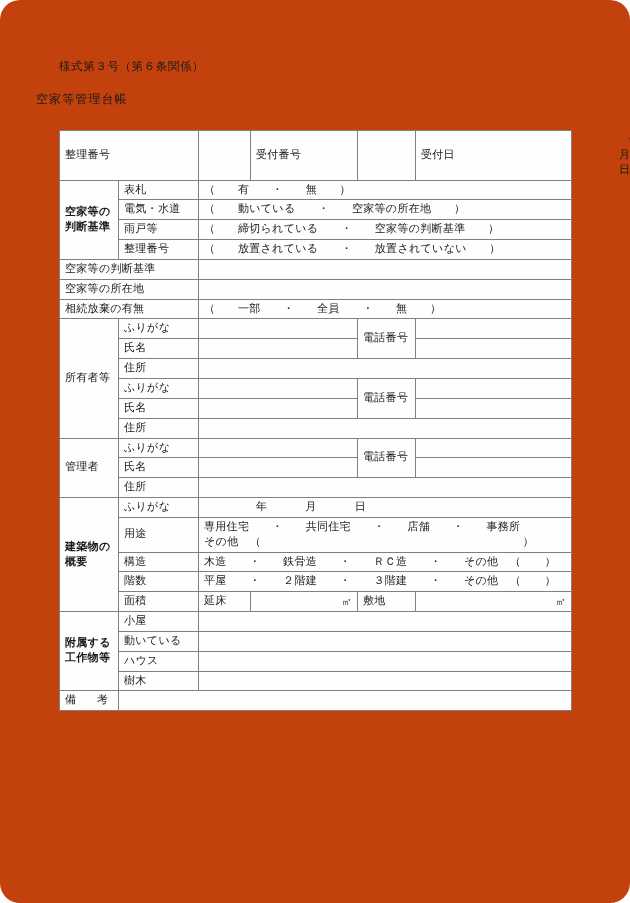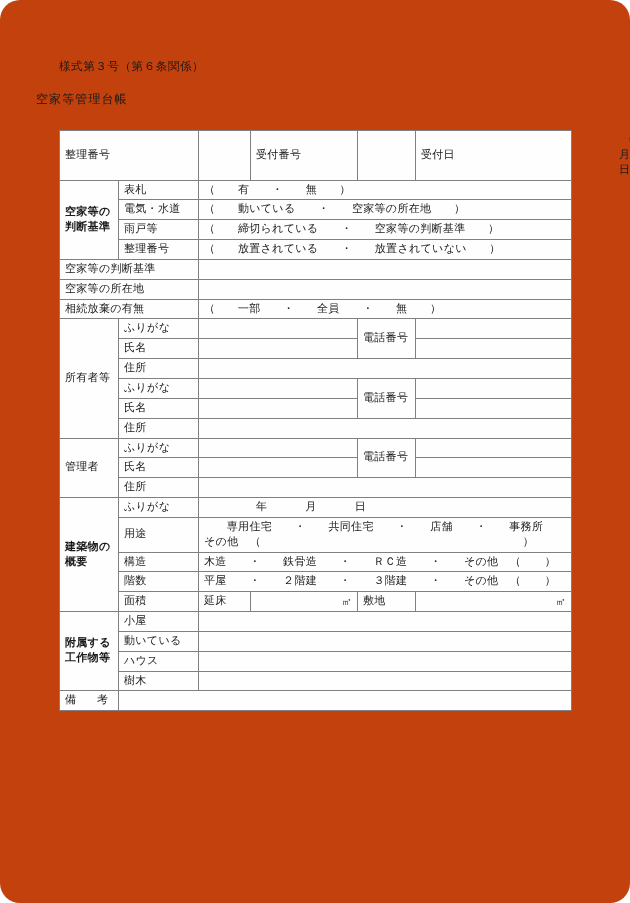--- a/index.html
+++ b/index.html
@@ -63,21 +63,21 @@
   td.dash-bottom { border-bottom: 1px dashed #8a8a8a; }
   .taller { height: 31px; }
   .remarks-cell { height: 140px; vertical-align: middle; }
   .ym-row span { display: inline-block; }
   .ym-y { margin-left: 52px; }
   .ym-m { margin-left: 38px; }
   .ym-d { margin-left: 38px; }
   .hdr-ym-y { margin-left: 52px; }
   .hdr-ym-m { margin-left: 42px; }
   .hdr-ym-d { margin-left: 42px; }
-  .use-line1 { display: block; text-align: center; }
+  .use-line1 { display: block; }
   .use-line2 { display: block; }
   .paren-close { float: right; margin-right: 32px; }
   .paren-close2 { float: right; margin-right: 10px; }
   .sqm { float: right; font-size: 10px; }
   .remarks-label { letter-spacing: 5px; padding-left: 10px; margin-top: 32px; }
 </style>
 </head>
 <body>
 
 <div class="page">

